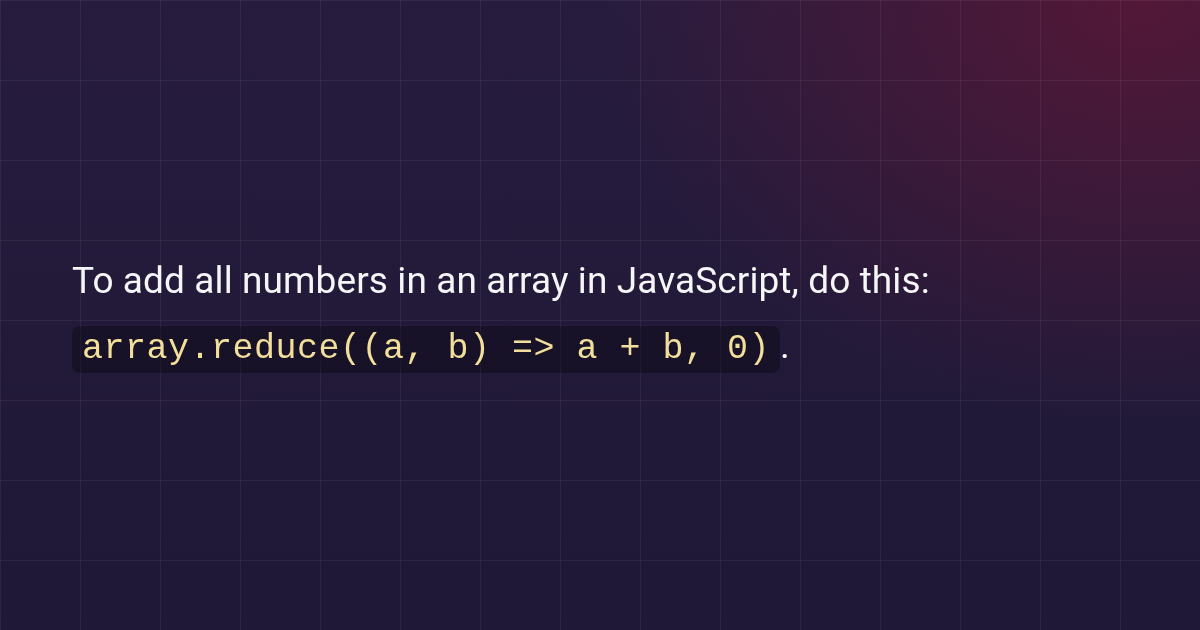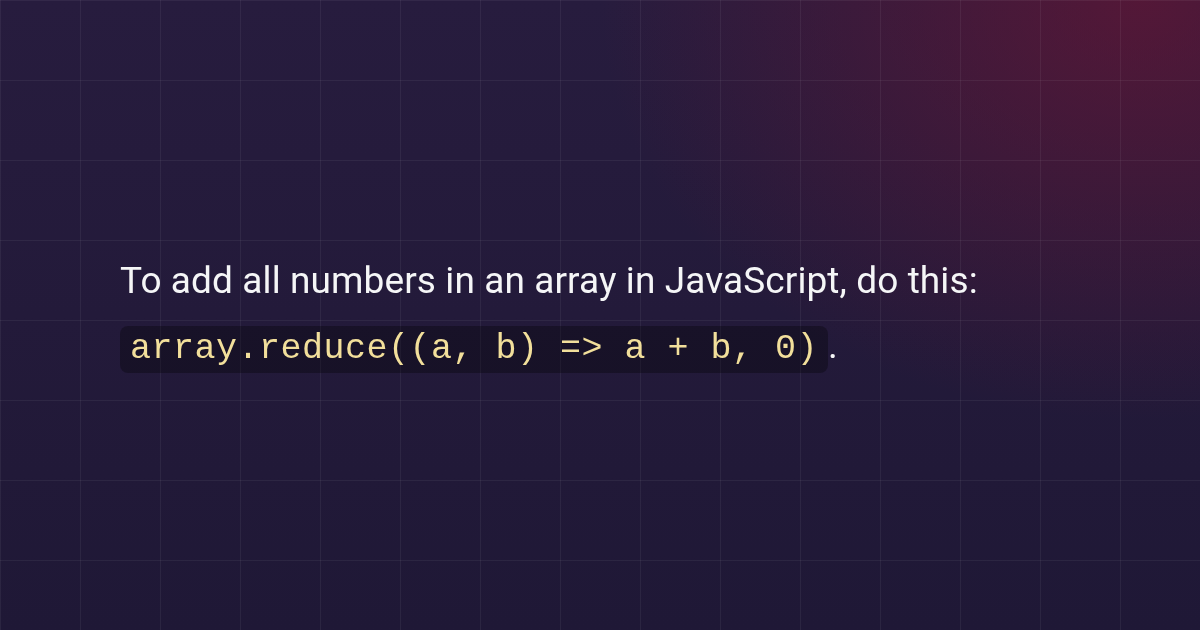--- a/index.html
+++ b/index.html
@@ -32,21 +32,21 @@
         linear-gradient(to bottom, rgba(255, 255, 255, 0.055) 1px, transparent 1px);
       background-size: 80px 80px;
       background-position: 0 0;
     }
 
     .content {
       position: absolute;
       inset: 0;
       display: flex;
       align-items: center;
-      padding: 0 120px;
+      padding: 0 72px;
     }
 
     .text-block {
       color: #f5f6f7;
       font-size: 37px;
       line-height: 1.75;
       font-weight: 400;
       letter-spacing: 0.1px;
     }
 

